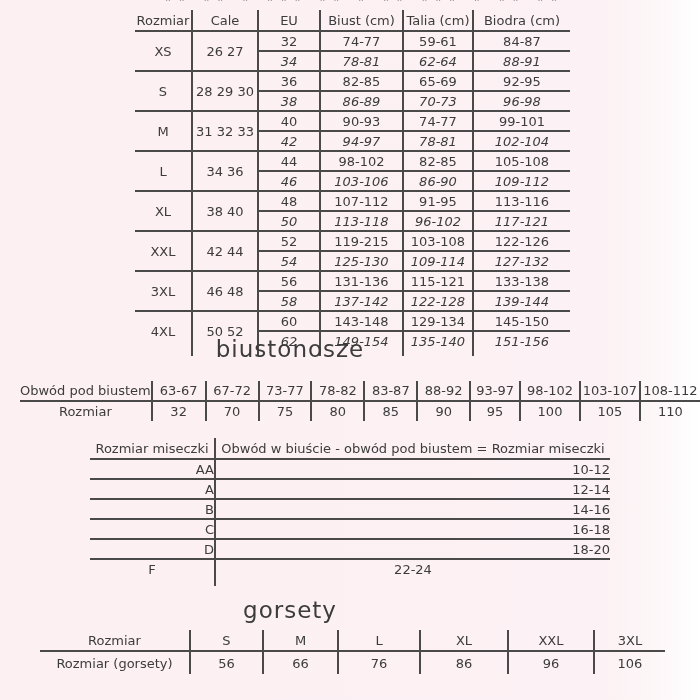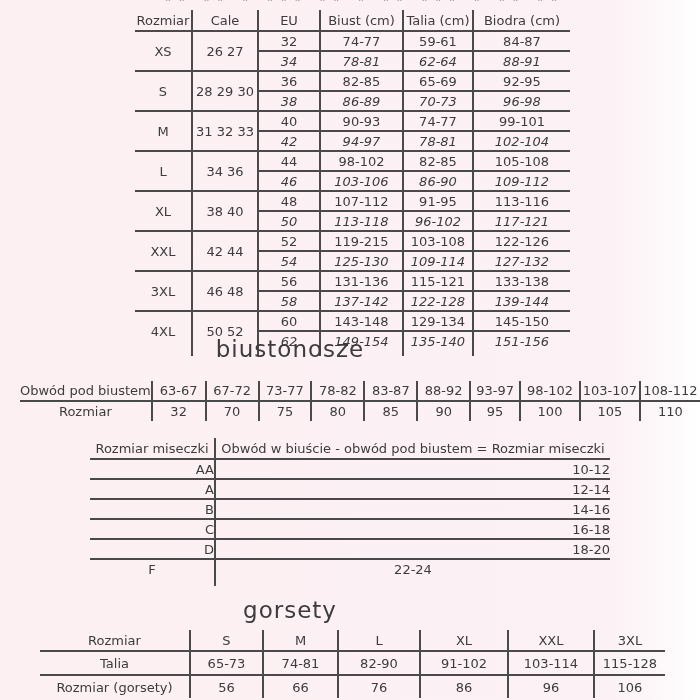--- a/index.html
+++ b/index.html
@@ -310,29 +310,20 @@
     <tbody>
         <tr class="lined r1">
           <td class="v">Rozmiar</td>
           <td class="v">S</td>
           <td class="v">M</td>
           <td class="v">L</td>
           <td class="v">XL</td>
           <td class="v">XXL</td>
           <td>3XL</td>
         </tr>
-        <tr class="lined r2">
-          <td class="v">Talia</td>
-          <td class="v">65-73</td>
-          <td class="v">74-81</td>
-          <td class="v">82-90</td>
-          <td class="v">91-102</td>
-          <td class="v">103-114</td>
-          <td>115-128</td>
-        </tr>
         <tr class="r3">
           <td class="v">Rozmiar (gorsety)</td>
           <td class="v">56</td>
           <td class="v">66</td>
           <td class="v">76</td>
           <td class="v">86</td>
           <td class="v">96</td>
           <td>106</td>
         </tr>
       </tbody>

